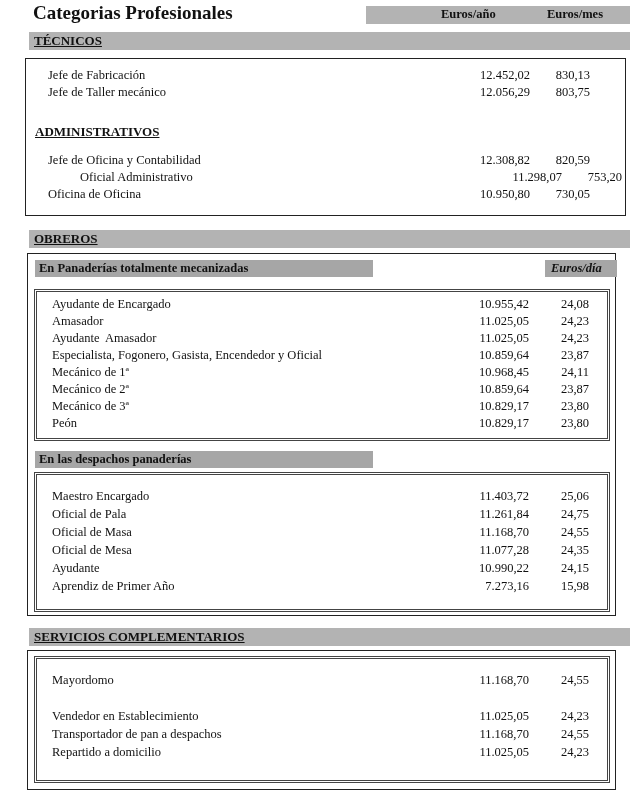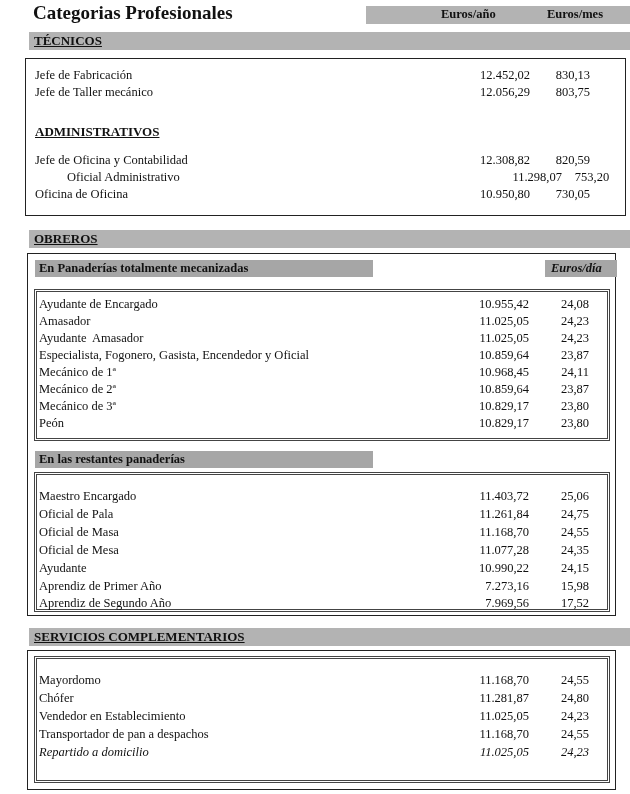--- a/index.html
+++ b/index.html
@@ -7,21 +7,21 @@
          font-family:"Liberation Serif", "DejaVu Serif", serif; color:#111; }
   .abs { position:absolute; }
   .title { left:33px; top:2px; font-size:19px; font-weight:bold; }
   .hdr-bar { left:366px; top:6px; width:264px; height:18px; background:#b3b3b3; }
   .hdr-col { top:7px; font-size:12.5px; font-weight:bold; }
   .sec-bar { left:29px; width:601px; height:18px; background:#b3b3b3; }
   .sec-label { font-size:13px; font-weight:bold; text-decoration:underline; position:absolute; left:5px; top:1px; }
   .box { border:1px solid #222; box-sizing:border-box; }
   .box-double { border:3px double #444; box-sizing:border-box; }
   .row { position:absolute; font-size:12.5px; line-height:15px; height:15px; }
-  .row .name { position:absolute; left:0; white-space:nowrap; }
+  .row .name { position:absolute; left:13px; white-space:nowrap; }
   .row .v1 { position:absolute; width:85px; text-align:right; white-space:nowrap; }
   .row .v2 { position:absolute; width:60px; text-align:right; white-space:nowrap; }
   .subhdr { background:#a6a6a6; height:17px; font-size:12.5px; font-weight:bold; }
   .subhdr span { position:absolute; left:4px; top:1px; white-space:nowrap; }
   .inline-sec { font-size:13px; font-weight:bold; text-decoration:underline; }
 </style>
 </head>
 <body>
 
 <div class="abs title">Categorias Profesionales</div>
@@ -46,21 +46,21 @@
   </div>
   <div class="abs inline-sec" style="left:9px; top:65px;">ADMINISTRATIVOS</div>
   <div class="row" style="left:9px; top:94px; width:580px;">
     <span class="name">Jefe de Oficina y Contabilidad</span>
     <span class="v1" style="left:410px;">12.308,82</span>
     <span class="v2" style="left:495px;">820,59</span>
   </div>
   <div class="row" style="left:9px; top:111px; width:580px;margin-left:32px;">
     <span class="name">Oficial Administrativo</span>
     <span class="v1" style="left:410px;">11.298,07</span>
-    <span class="v2" style="left:495px;text-align:center;">753,20</span>
+    <span class="v2" style="left:495px;">753,20</span>
   </div>
   <div class="row" style="left:9px; top:128px; width:580px;">
     <span class="name">Oficina de Oficina</span>
     <span class="v1" style="left:410px;">10.950,80</span>
     <span class="v2" style="left:495px;">730,05</span>
   </div>
 </div>
 
 <div class="abs sec-bar" style="top:230px;">
   <span class="sec-label">OBREROS</span>
@@ -112,21 +112,21 @@
       <span class="v2" style="left:490px;">23,80</span>
     </div>
     <div class="row" style="left:2px; top:124px; width:570px;">
       <span class="name">Peón</span>
       <span class="v1" style="left:405px;">10.829,17</span>
       <span class="v2" style="left:490px;">23,80</span>
     </div>
   </div>
 
   <div class="abs subhdr" style="left:7px; top:197px; width:338px;">
-    <span>En las restantes panaderías</span>
+    <span>En las despachos panaderías</span>
   </div>
 
   <div class="abs box-double" style="left:6px; top:218px; width:576px; height:140px;">
     <div class="row" style="left:2px; top:14px; width:570px;">
       <span class="name">Maestro Encargado</span>
       <span class="v1" style="left:405px;text-align:right;">11.403,72</span>
       <span class="v2" style="left:490px;">25,06</span>
     </div>
     <div class="row" style="left:2px; top:32px; width:570px;">
       <span class="name">Oficial de Pala</span>
@@ -146,53 +146,43 @@
     <div class="row" style="left:2px; top:86px; width:570px;">
       <span class="name">Ayudante</span>
       <span class="v1" style="left:405px;">10.990,22</span>
       <span class="v2" style="left:490px;">24,15</span>
     </div>
     <div class="row" style="left:2px; top:104px; width:570px;">
       <span class="name">Aprendiz de Primer Año</span>
       <span class="v1" style="left:405px;">7.273,16</span>
       <span class="v2" style="left:490px;">15,98</span>
     </div>
-    <div class="row" style="left:2px; top:121px; width:570px;">
-      <span class="name">Aprendiz de Segundo Año</span>
-      <span class="v1" style="left:405px;">7.969,56</span>
-      <span class="v2" style="left:490px;">17,52</span>
-    </div>
   </div>
 </div>
 
 <div class="abs sec-bar" style="top:628px;">
   <span class="sec-label">SERVICIOS COMPLEMENTARIOS</span>
 </div>
 
 <div class="abs box" style="left:27px; top:650px; width:589px; height:140px;padding-left:9px;">
   <div class="abs box-double" style="left:6px; top:5px; width:576px; height:127px;">
     <div class="row" style="left:2px; top:14px; width:570px;">
       <span class="name">Mayordomo</span>
       <span class="v1" style="left:405px;">11.168,70</span>
       <span class="v2" style="left:490px;">24,55</span>
     </div>
-    <div class="row" style="left:2px; top:32px; width:570px;">
-      <span class="name">Chófer</span>
-      <span class="v1" style="left:405px;">11.281,87</span>
-      <span class="v2" style="left:490px;">24,80</span>
-    </div>
     <div class="row" style="left:2px; top:50px; width:570px;">
       <span class="name">Vendedor en Establecimiento</span>
       <span class="v1" style="left:405px;">11.025,05</span>
       <span class="v2" style="left:490px;">24,23</span>
     </div>
     <div class="row" style="left:2px; top:68px; width:570px;">
       <span class="name">Transportador de pan a despachos</span>
       <span class="v1" style="left:405px;">11.168,70</span>
       <span class="v2" style="left:490px;">24,55</span>
     </div>
-    <div class="row" style="left:2px; top:86px; width:570px;font-style:italic;">
+    <div class="row" style="left:2px; top:86px; width:570px;">
       <span class="name">Repartido a domicilio</span>
       <span class="v1" style="left:405px;">11.025,05</span>
       <span class="v2" style="left:490px;">24,23</span>
     </div>
   </div>
 </div>
 
 </body></html>

